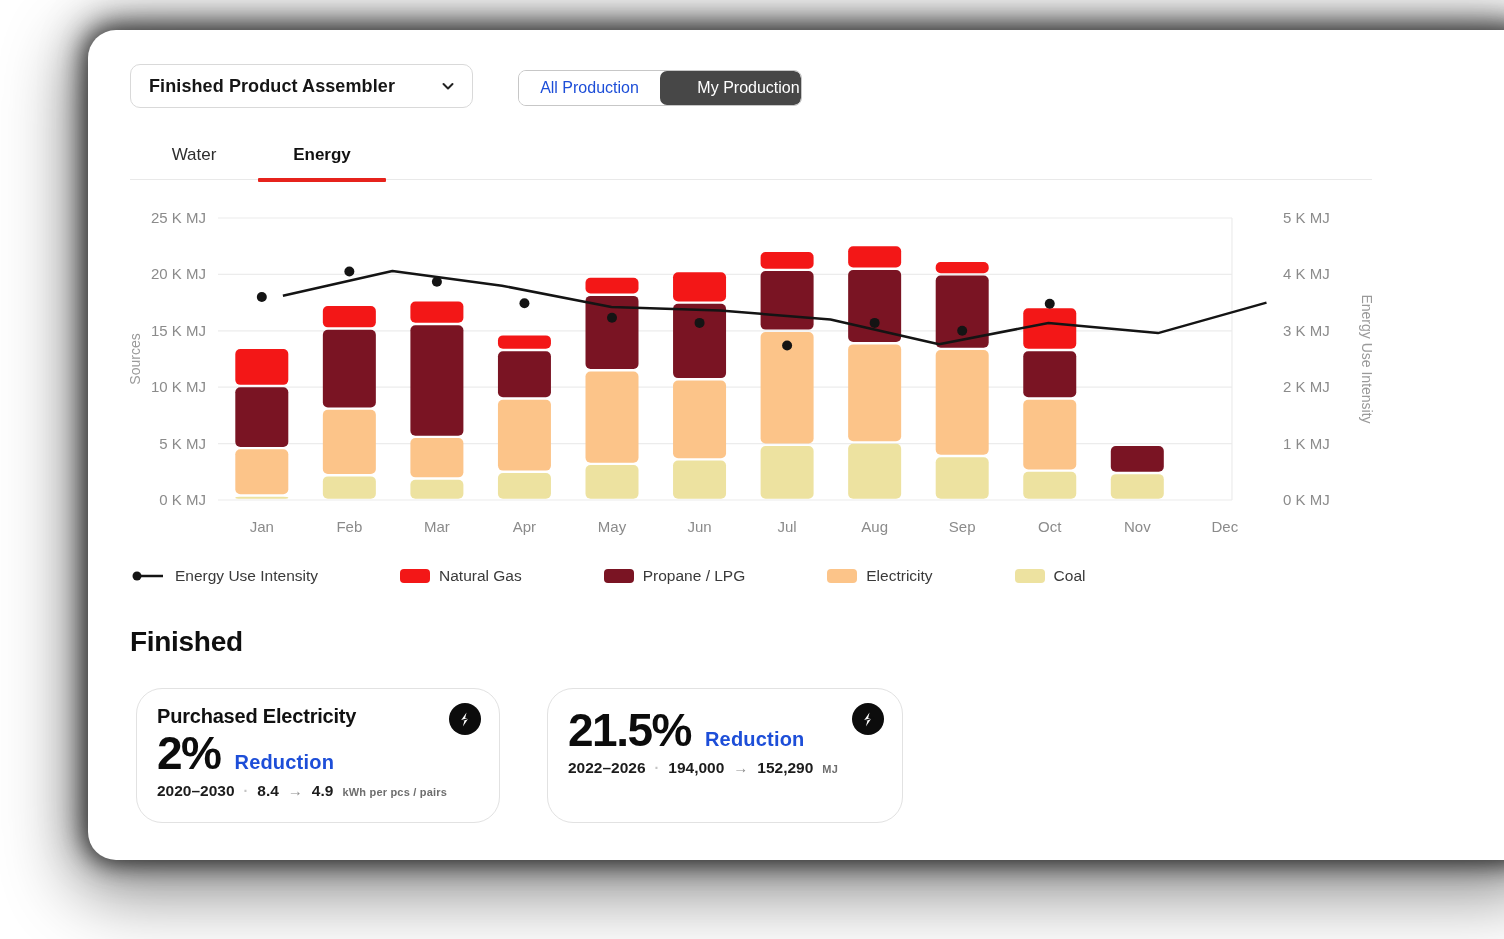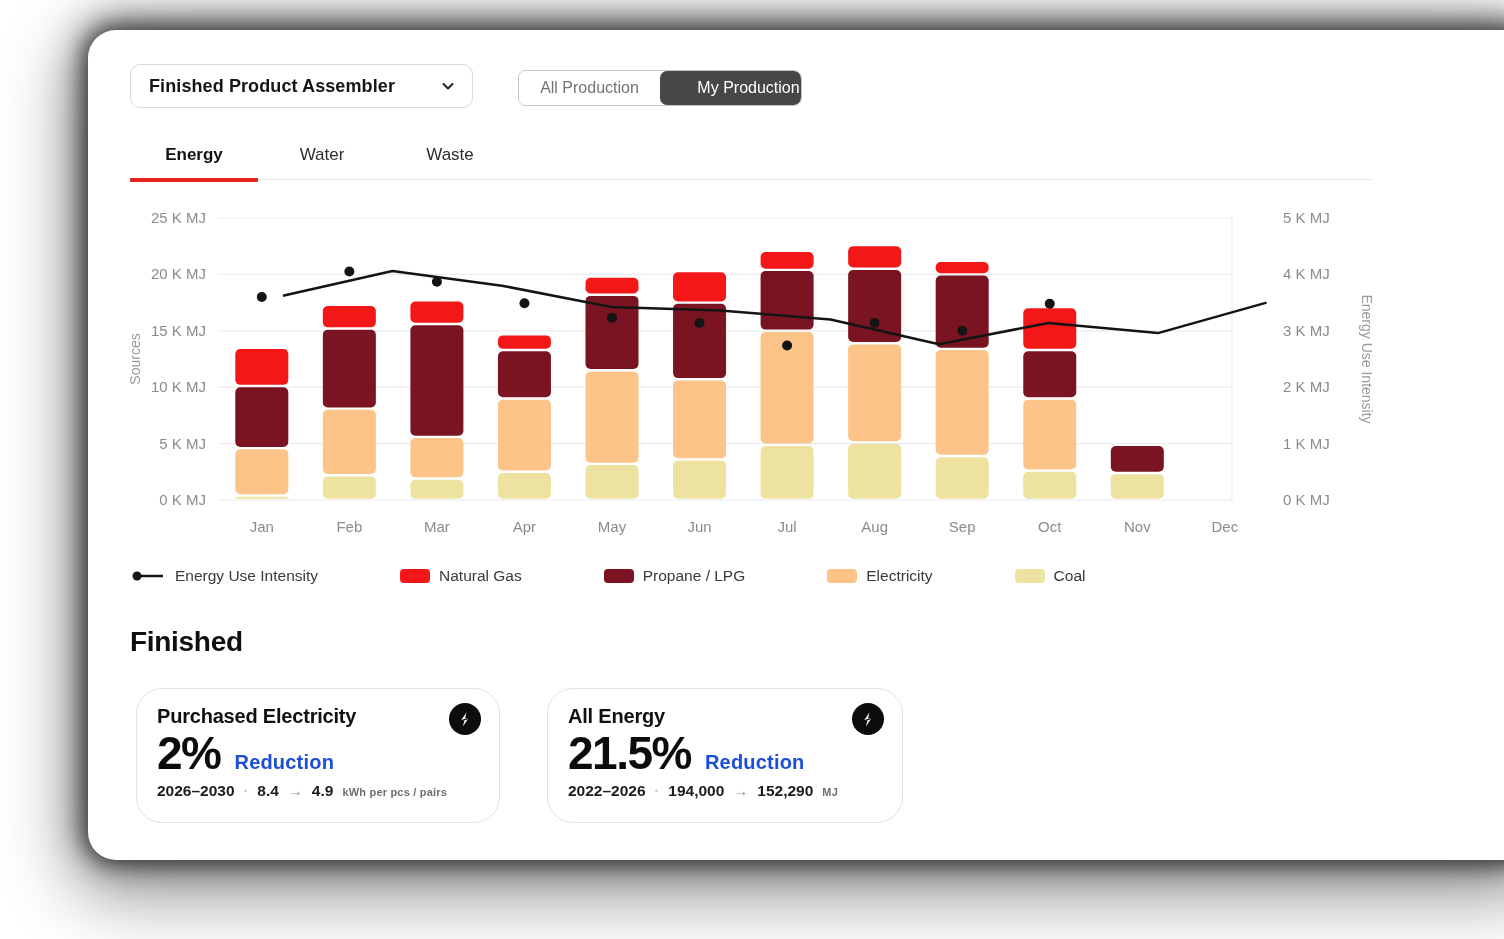--- a/index.html
+++ b/index.html
@@ -18,21 +18,21 @@
     display:flex; align-items:center; justify-content:space-between;
     padding:0 16px 0 18px; cursor:pointer;
   }
   .dropdown .dd-label { font-size:18px; font-weight:700; color:#161616; letter-spacing:.1px; }
   .toggle {
     position:absolute; left:430px; top:40px; height:36px; display:flex;
     border:1.5px solid #c7c7c7; border-radius:8px; overflow:hidden; background:#fff;
   }
   .toggle-opt {
     width:141px; height:100%; display:flex; align-items:center; justify-content:center;
-    font-size:16px; border:none; background:#fff; color:#737373; cursor:pointer;
+    font-size:16px; border:none; background:#fff; color:#1d4ed8; cursor:pointer;
     font-family:inherit;
   }
   .toggle-opt.selected { background:#474747; color:#fff; border-radius:7px;padding-left:36px; }
 
   
   .tabs {
     position:absolute; left:42px; top:100px; width:1242px; height:50px;
     display:flex; border-bottom:1px solid #e9e9e9;
   }
   .tab {
@@ -92,28 +92,25 @@
         <polyline points="3.5,6 8,10.5 12.5,6" fill="none" stroke="#222" stroke-width="2" stroke-linecap="round" stroke-linejoin="round"></polyline>
       </svg>
     </div>
 
     <div class="toggle">
       <button class="toggle-opt">All Production</button>
       <button class="toggle-opt selected">My Production</button>
     </div>
 
     <div class="tabs">
+      <div class="tab">
+          <span>Water</span>
+        </div>
       <div class="tab active">
           <span>Energy</span>
-        </div>
-      <div class="tab">
-          <span>Water</span>
-        </div>
-      <div class="tab">
-          <span>Waste</span>
         </div>
     </div>
 
     <svg id="chart" width="1254" height="350" viewBox="0 0 1254 350">
         <line x1="88" x2="1102" y1="300" y2="300" stroke="#ececec" stroke-width="1.2"></line>
         <text x="76" y="305" text-anchor="end" font-size="15" fill="#8b8b8b">0 K MJ</text>
         <line x1="88" x2="1102" y1="243.6" y2="243.6" stroke="#ececec" stroke-width="1.2"></line>
         <text x="76" y="248.6" text-anchor="end" font-size="15" fill="#8b8b8b">5 K MJ</text>
         <line x1="88" x2="1102" y1="187.2" y2="187.2" stroke="#ececec" stroke-width="1.2"></line>
         <text x="76" y="192.2" text-anchor="end" font-size="15" fill="#8b8b8b">10 K MJ</text>
@@ -234,31 +231,30 @@
       <svg width="17" height="17" viewBox="0 0 24 24">
         <path d="M13.5 2 L5.5 13.5 h5 l-2.2 8.5 L16.5 10 h-5 l2-8 z" fill="#fff"></path>
         <rect x="4" y="11" width="16" height="1.8" fill="#0c0c0c" transform="rotate(-18 12 12)"></rect>
       </svg>
     </div>
     <div class="tc-main">
       <span class="tc-pct">2%</span>
       <span class="tc-red">Reduction</span>
     </div>
     <div class="tc-bottom">
-      <span class="tc-range">2026–2030</span>
+      <span class="tc-range">2020–2030</span>
       <span class="tc-dot">·</span>
       <span class="tc-from">8.4</span>
       <span class="tc-arrow">→</span>
       <span class="tc-to">4.9</span>
       <span class="tc-unit">kWh per pcs / pairs</span>
     </div>
   </div>
 
   <div class="target-card">
-    <div class="tc-title">All Energy</div>
     <div class="tc-bolt">
       <svg width="17" height="17" viewBox="0 0 24 24">
         <path d="M13.5 2 L5.5 13.5 h5 l-2.2 8.5 L16.5 10 h-5 l2-8 z" fill="#fff"></path>
         <rect x="4" y="11" width="16" height="1.8" fill="#0c0c0c" transform="rotate(-18 12 12)"></rect>
       </svg>
     </div>
     <div class="tc-main">
       <span class="tc-pct">21.5%</span>
       <span class="tc-red">Reduction</span>
     </div>

